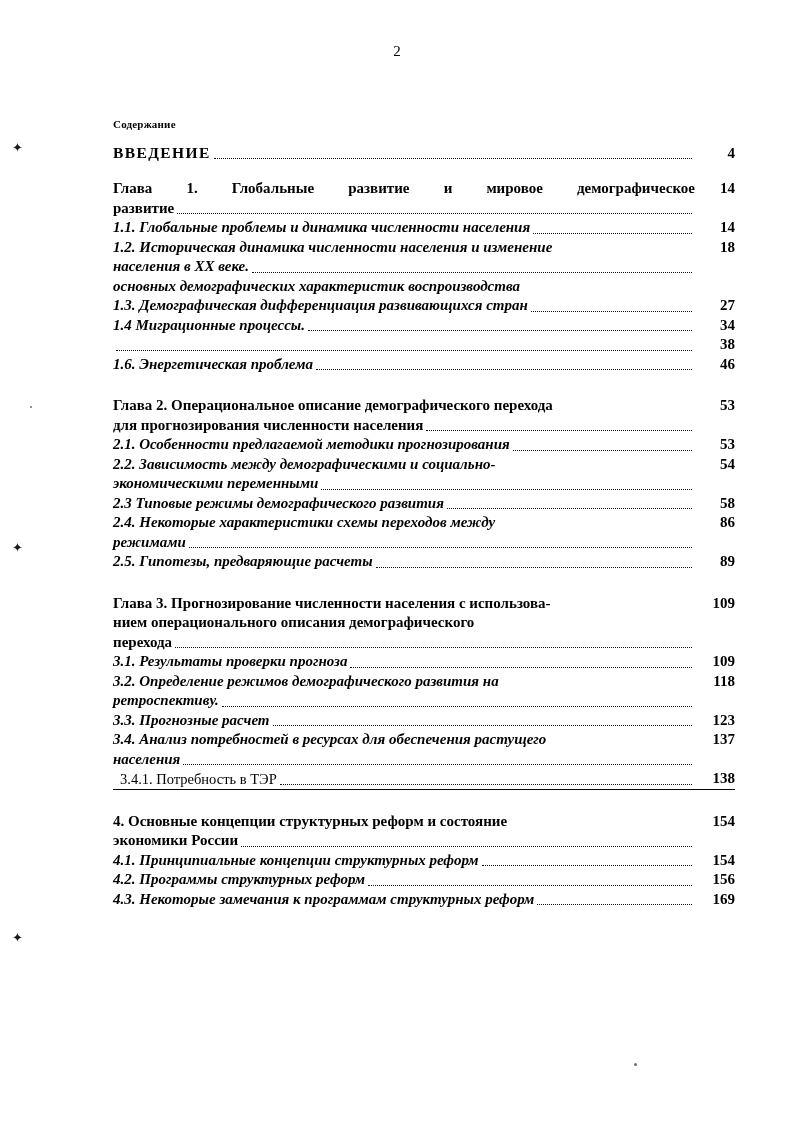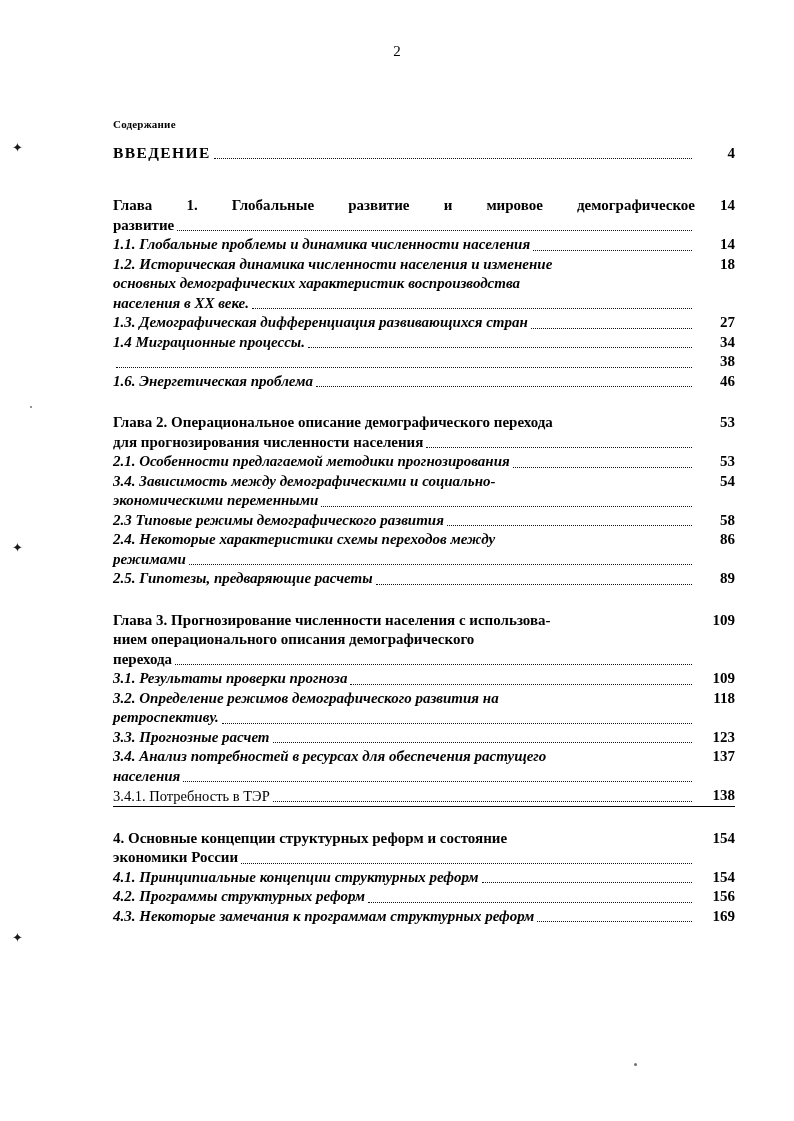--- a/index.html
+++ b/index.html
@@ -93,20 +93,21 @@
     font-size: 15px;
     font-weight: bold;
     font-style: italic;
     text-align: center;
   }
   
   .sub .txt {
     font-size: 14.5px;
     font-weight: normal;
     font-style: normal;
+    margin-left: 7px;
   }
   .sub .dots {
     border-bottom: 1.4px dotted #111;
   }
   .underline-row {
     border-bottom: 1px solid #000;
   }
   .gap-md { height: 16px; }
   .gap-lg { height: 22px; }
 
@@ -139,21 +140,21 @@
     <div class="row intro">
       <span class="txt">ВВЕДЕНИЕ</span>
       <span class="dots"></span>
       <span class="pg">4</span>
     </div>
 
     <div class="gap-md"></div>
 
     <div>
       <div class="row chap">
-        <span class="txt chap-just" style="flex:1 1 auto;margin-top:17px;">
+        <span class="txt chap-just" style="flex:1 1 auto;">
           <span class="w">Глава</span>
           <span class="w">1.</span>
           <span class="w">Глобальные</span>
           <span class="w">развитие</span>
           <span class="w">и</span>
           <span class="w">мировое</span>
           <span class="w">демографическое</span>
         </span>
         <span class="pg">14</span>
       </div>
@@ -168,27 +169,27 @@
         <span class="dots"></span>
         <span class="pg">14</span>
       </div>
 
       <div class="row sec">
         <span class="txt">1.2. Историческая динамика численности населения и изменение</span>
         <span class="nodots"></span>
         <span class="pg">18</span>
       </div>
       <div class="row sec cont">
+        <span class="txt">населения в XX веке.</span>
+        <span class="dots"></span>
+        <span class="pg"></span>
+      </div>
+      <div class="row sec cont">
         <span class="txt">основных демографических характеристик воспроизводства</span>
         <span class="nodots"></span>
-        <span class="pg"></span>
-      </div>
-      <div class="row sec cont">
-        <span class="txt">населения в XX веке.</span>
-        <span class="dots"></span>
         <span class="pg"></span>
       </div>
 
       <div class="row sec">
         <span class="txt">1.3. Демографическая дифференциация развивающихся стран</span>
         <span class="dots"></span>
         <span class="pg">27</span>
       </div>
       <div class="row sec">
         <span class="txt">1.4 Миграционные процессы.</span>
@@ -220,21 +221,21 @@
         <span class="pg"></span>
       </div>
 
       <div class="row sec">
         <span class="txt">2.1. Особенности предлагаемой методики прогнозирования</span>
         <span class="dots"></span>
         <span class="pg">53</span>
       </div>
 
       <div class="row sec">
-        <span class="txt">3.4. Зависимость между демографическими и социально-</span>
+        <span class="txt">2.2. Зависимость между демографическими и социально-</span>
         <span class="nodots"></span>
         <span class="pg">54</span>
       </div>
       <div class="row sec cont">
         <span class="txt">экономическими переменными</span>
         <span class="dots"></span>
         <span class="pg"></span>
       </div>
 
       <div class="row sec">

